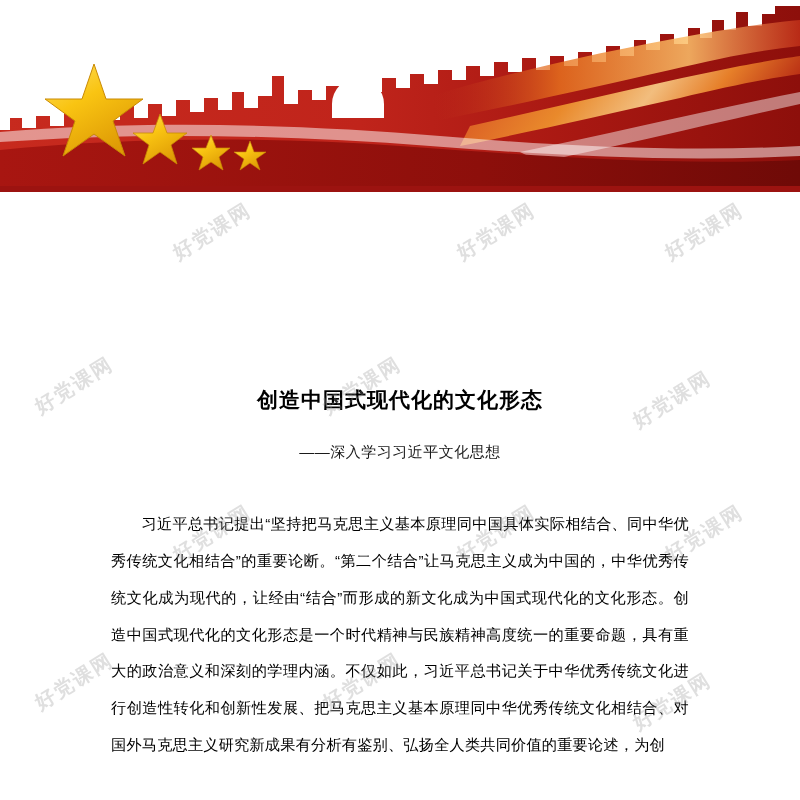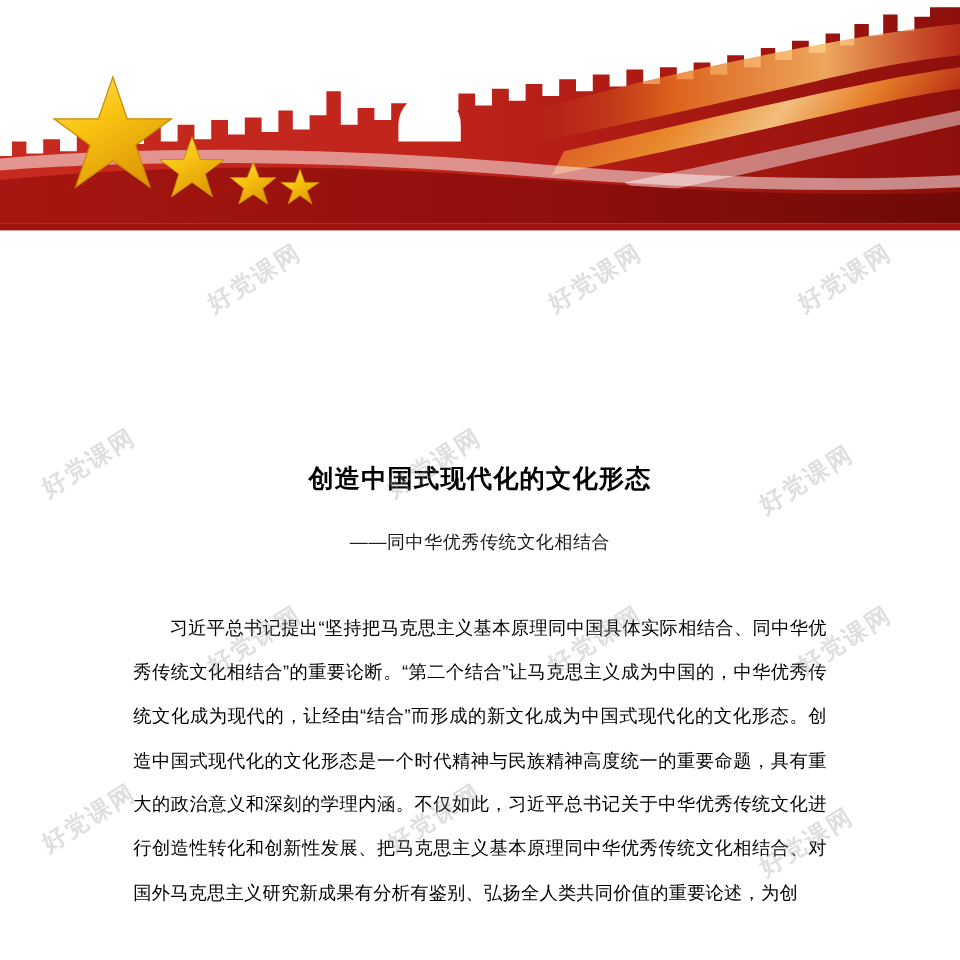--- a/index.html
+++ b/index.html
@@ -200,21 +200,21 @@
     </g>
     <g>
       <polygon points="250,141 254,152 266,152 256,159 260,170 250,163 240,170 244,159 234,152 246,152" fill="url(#starGrad)" stroke="#c98a04" stroke-width="0.6"></polygon>
     </g>
   </svg>
 </div>
 <div class="banner-rule"></div>
 
 <div class="doc">
   <h1 class="doc-title">创造中国式现代化的文化形态</h1>
-  <p class="doc-subtitle">——同中华优秀传统文化相结合</p>
+  <p class="doc-subtitle">——深入学习习近平文化思想</p>
   <p class="doc-paragraph">习近平总书记提出“坚持把马克思主义基本原理同中国具体实际相结合、同中华优秀传统文化相结合”的重要论断。“第二个结合”让马克思主义成为中国的，中华优秀传统文化成为现代的，让经由“结合”而形成的新文化成为中国式现代化的文化形态。创造中国式现代化的文化形态是一个时代精神与民族精神高度统一的重要命题，具有重大的政治意义和深刻的学理内涵。不仅如此，习近平总书记关于中华优秀传统文化进行创造性转化和创新性发展、把马克思主义基本原理同中华优秀传统文化相结合、对国外马克思主义研究新成果有分析有鉴别、弘扬全人类共同价值的重要论述，为创</p>
 </div>
 
 <div class="watermark wm1">好党课网</div>
 <div class="watermark wm2">好党课网</div>
 <div class="watermark wm3">好党课网</div>
 <div class="watermark wm4">好党课网</div>
 <div class="watermark wm5">好党课网</div>
 <div class="watermark wm6">好党课网</div>
 <div class="watermark wm7">好党课网</div>

